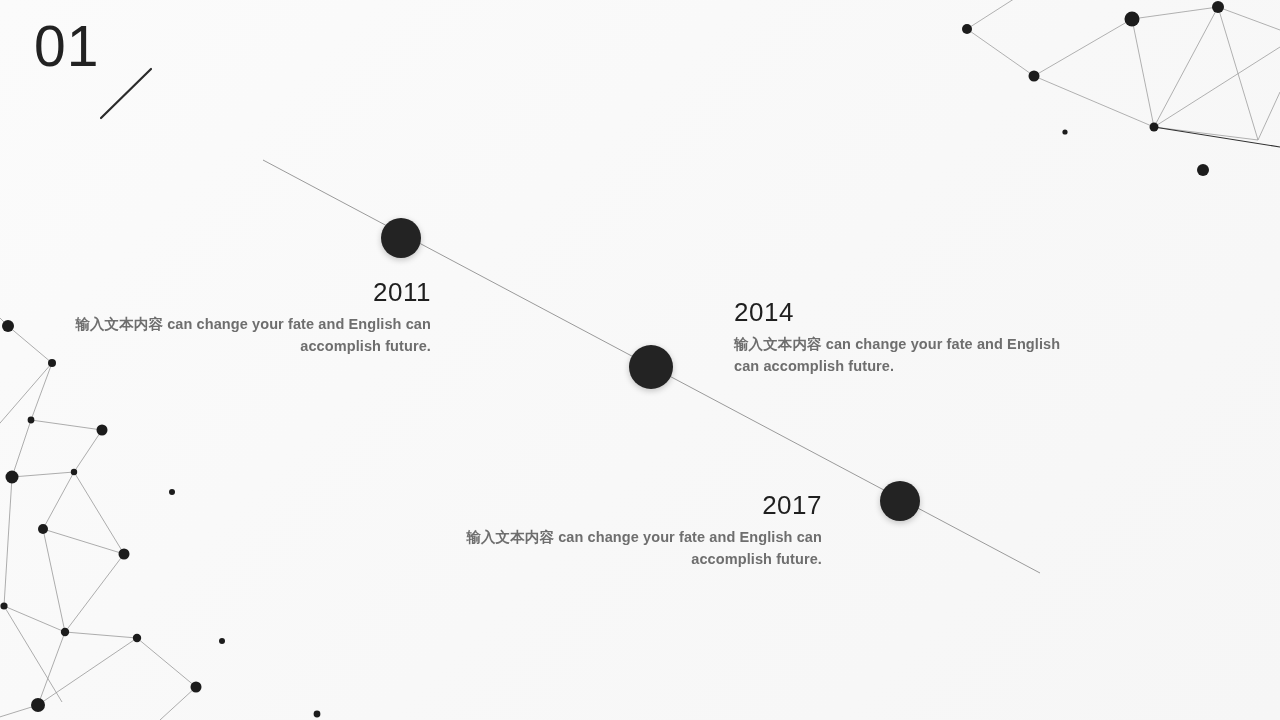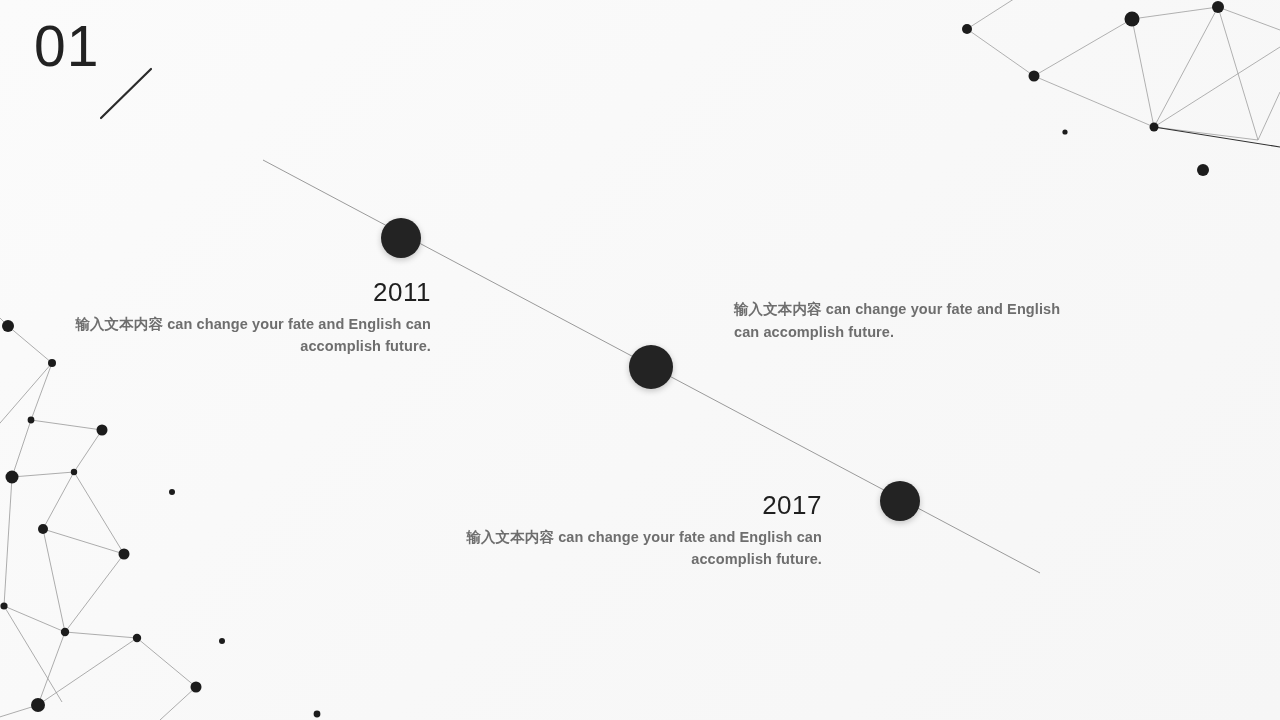--- a/index.html
+++ b/index.html
@@ -188,20 +188,21 @@
   <div class="node" style="left:381px; top:218px; width:40px; height:40px;"></div>
   <div class="node" style="left:629px; top:345px; width:44px; height:44px;"></div>
   <div class="node" style="left:880px; top:481px; width:40px; height:40px;"></div>
 
   <div class="entry align-right" id="entry-2011">
     <div class="year">2011</div>
     <div class="desc">输入文本内容 can change your fate and English can accomplish future.</div>
   </div>
 
   <div class="entry align-left" id="entry-2014">
+    <div class="year">2014</div>
     <div class="desc">输入文本内容 can change your fate and English can accomplish future.</div>
   </div>
 
   <div class="entry align-right" id="entry-2017">
     <div class="year">2017</div>
     <div class="desc">输入文本内容 can change your fate and English can accomplish future.</div>
   </div>
 
 </div>
 

